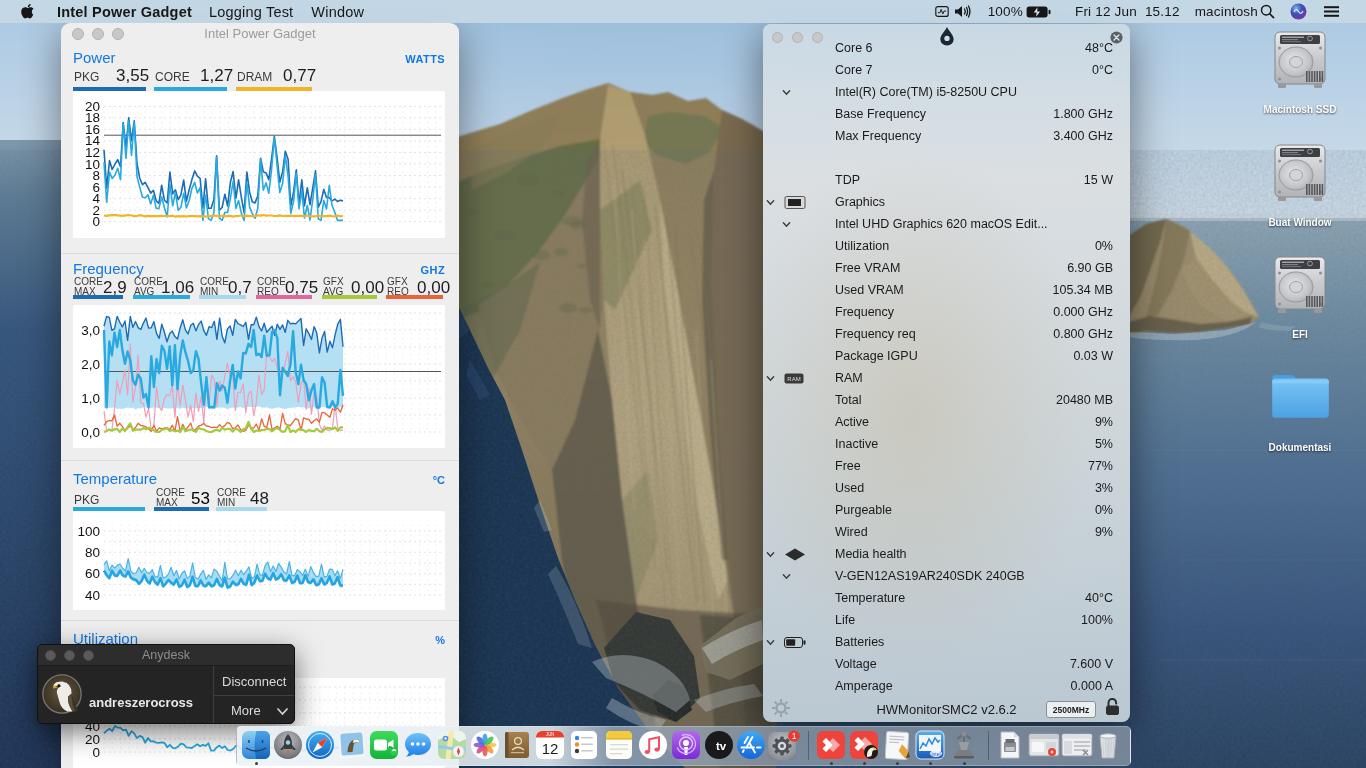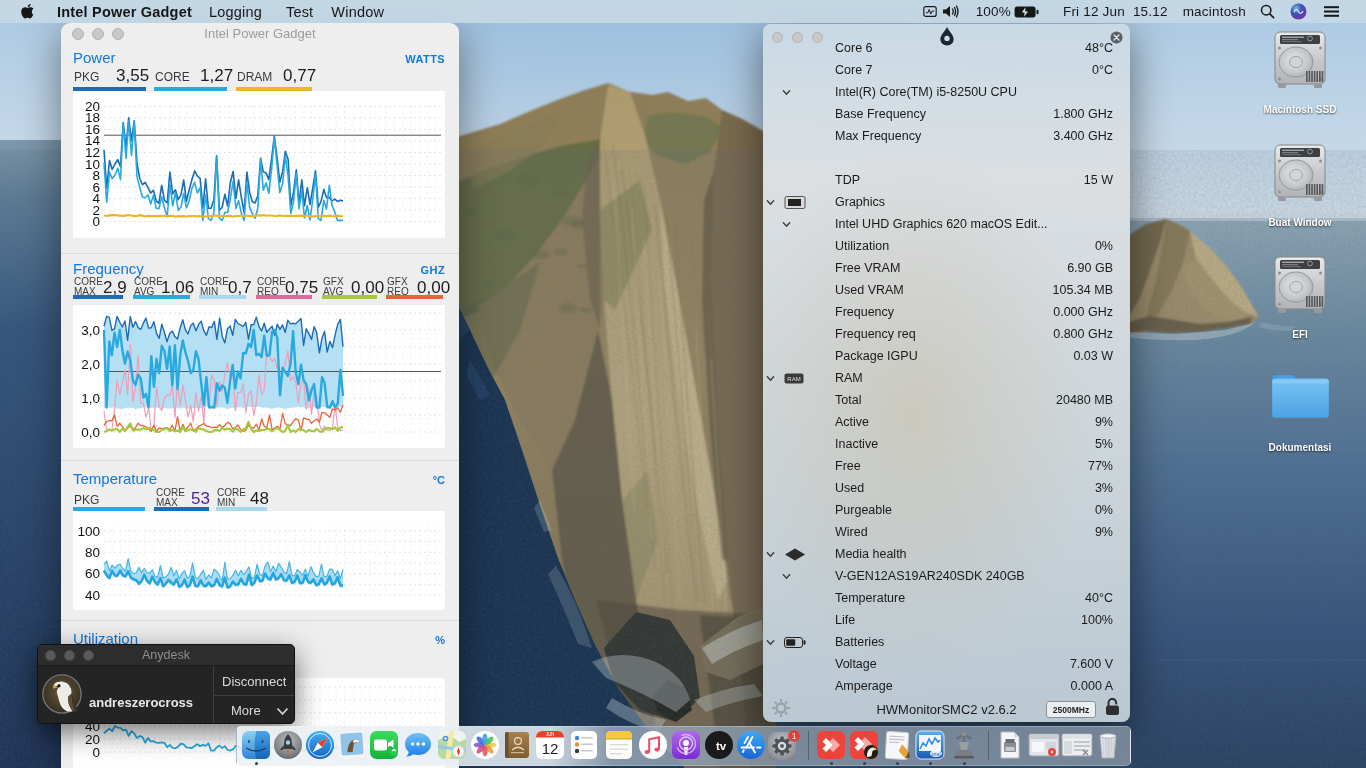--- a/index.html
+++ b/index.html
@@ -187,39 +187,39 @@
         <line x1="1160" y1="660" x2="1366" y2="660"></line>
       </g>
 </svg>
 
 <div id="menubar">
  <svg width="13" height="15" viewBox="0 0 13 15" style="margin-left:21px">
         <path d="M10.8,7.8c0-2 1.7-3 1.75-3.05c-0.95-1.4-2.4-1.6-2.9-1.6c-1.25-0.13-2.4,0.73-3,0.73c-0.62,0-1.58-0.71-2.6-0.69C2.7,3.21,1.5,3.96,0.85,5.12c-1.3,2.26-0.33,5.6,0.93,7.43c0.62,0.9,1.35,1.9,2.32,1.86c0.93-0.04,1.29-0.6,2.42-0.6s1.45,0.6,2.44,0.58c1-0.02,1.64-0.91,2.25-1.81c0.7-1.03,1-2.04,1-2.1C12.2,10.46,10.82,9.93,10.8,7.8z M8.9,2.1C9.4,1.5,9.74,0.66,9.65,0C8.93,0.03,8.05,0.48,7.53,1.08C7.07,1.62,6.66,2.48,6.77,3.3C7.57,3.36,8.39,2.89,8.9,2.1z" fill="#161616"></path>
       </svg>
  <span class="app" style="margin-left:23px">Intel Power Gadget</span>
  <span style="margin-left:17px">Logging</span>
- <span style="margin-left:24px">Test</span>
+ <span style="margin-left:4px">Test</span>
  <span style="margin-left:18px">Window</span>
  <span style="flex:1"></span>
  <svg width="14" height="13" viewBox="0 0 17 14" style="margin-right:5px">
         <rect x="1" y="1" width="15" height="12" rx="2.5" fill="none" stroke="#171717" stroke-width="1.4"></rect>
         <polyline points="3.5,8.5 6,8.5 7.5,4.5 9.5,10 11,6.5 13.5,6.5" fill="none" stroke="#171717" stroke-width="1.2"></polyline>
       </svg>
  <svg width="18" height="13" viewBox="0 0 18 13" style="margin-right:16px">
         <path d="M1,4.5 L4,4.5 L8,1 L8,12 L4,8.5 L1,8.5 Z" fill="#171717"></path>
         <path d="M10.5,4 Q12,6.5 10.5,9 M12.5,2.5 Q14.7,6.5 12.5,10.5 M14.5,1 Q17.4,6.5 14.5,12" stroke="#171717" stroke-width="1.3" fill="none" stroke-linecap="round"></path>
       </svg>
  <span style="font-size:13.5px;margin-right:3px">100%</span>
  <svg width="25" height="12" viewBox="0 0 25 12" style="margin-right:24px">
         <rect x="0.6" y="0.6" width="21" height="10.8" rx="2.6" fill="#171717"></rect>
         <rect x="22.5" y="3.7" width="2" height="4.6" rx="1" fill="#171717"></rect>
         <path d="M11.5,1.2 L7.8,6.6 L10.6,6.6 L10.2,10.8 L14,5.4 L11.2,5.4 Z" fill="#d8e4ec"></path>
       </svg>
  <span style="font-size:13.5px;margin-right:15px">Fri 12 Jun&nbsp;&nbsp;15.12</span>
- <span style="font-size:13.5px;margin-right:14px">macintosh</span>
+ <span style="font-size:13.5px;margin-right:2px">macintosh</span>
  <svg width="15" height="15" viewBox="0 0 15 15" style="margin-right:15px">
         <circle cx="6.2" cy="6.2" r="4.7" fill="none" stroke="#171717" stroke-width="1.5"></circle>
         <line x1="9.7" y1="9.7" x2="13.6" y2="13.6" stroke="#171717" stroke-width="1.6" stroke-linecap="round"></line>
       </svg>
  <svg width="17" height="17" viewBox="0 0 17 17" style="margin-right:16px">
         <defs>
           <radialGradient id="siri" cx=".35" cy=".3" r=".9">
             <stop offset="0" stop-color="#7ab6e8"></stop>
             <stop offset=".4" stop-color="#3c50b8"></stop>
             <stop offset=".75" stop-color="#6a3aa8"></stop>
@@ -269,21 +269,21 @@
       <div class="abs" style="left:261px;top:272px;width:55px;height:3.5px;background:#a5c93b"></div>
       <div class="abs" style="left:326px;top:254px;font-size:10px;color:#3a3a3a;line-height:9.5px">GFX<br>REQ</div>
       <div class="abs" style="left:356px;top:255px;font-size:17px;color:#1d1d1f">0,00</div>
       <div class="abs" style="left:325px;top:272px;width:57px;height:3.5px;background:#e8633a"></div>
       <div class="abs" style="left:12px;top:447px;font-size:15px;color:#1178df">Temperature</div>
       <div class="abs" style="right:14px;top:451px;font-size:11px;font-weight:bold;color:#1178df">°C</div>
       <div class="abs" style="left:13px;top:470px;font-size:12px;color:#3a3a3a">PKG</div>
       <div class="abs" style="left:46px;top:486px;font-size:17px;color:#1d1d1f">49,20</div>
       <div class="abs" style="left:12px;top:484px;width:72px;height:3.5px;background:#28a9e0"></div>
       <div class="abs" style="left:95px;top:465px;font-size:10px;color:#3a3a3a;line-height:9.5px">CORE<br>MAX</div>
-      <div class="abs" style="left:130px;top:466px;font-size:17px;color:#4c1d95">53</div>
+      <div class="abs" style="left:130px;top:466px;font-size:17px;color:#000000">53</div>
       <div class="abs" style="left:93px;top:484px;width:55px;height:3.5px;background:#1b6cb5"></div>
       <div class="abs" style="left:156px;top:465px;font-size:10px;color:#3a3a3a;line-height:9.5px">CORE<br>MIN</div>
       <div class="abs" style="left:189px;top:466px;font-size:17px;color:#1d1d1f">48</div>
       <div class="abs" style="left:155px;top:484px;width:51px;height:3.5px;background:#a8d8f0"></div>
       <div class="abs" style="left:12px;top:607px;font-size:15px;color:#1178df">Utilization</div>
       <div class="abs" style="right:14px;top:611px;font-size:11px;font-weight:bold;color:#1178df">%</div>
       <div class="abs" style="left:0;top:230px;width:398px;height:1px;background:#dadada"></div>
       <div class="abs" style="left:0;top:437px;width:398px;height:1px;background:#dadada"></div>
       <div class="abs" style="left:0;top:597px;width:398px;height:1px;background:#dadada"></div>
     </div>

